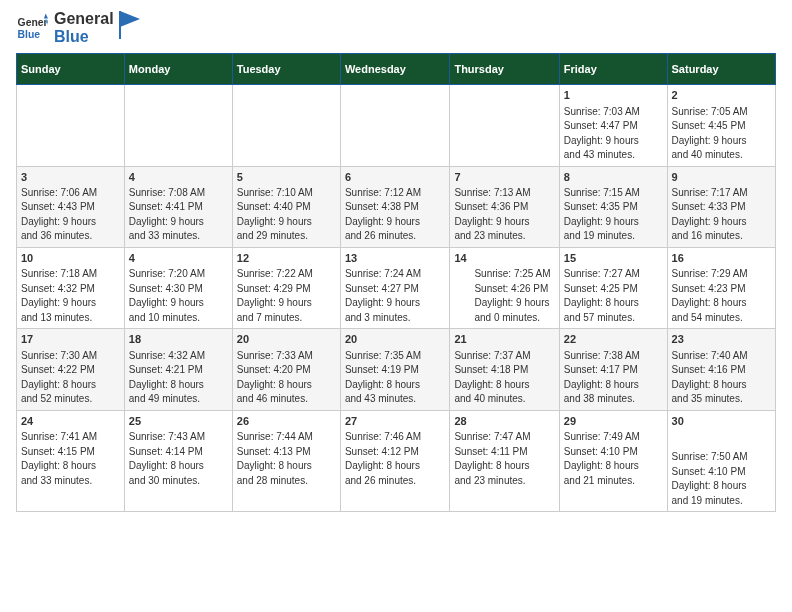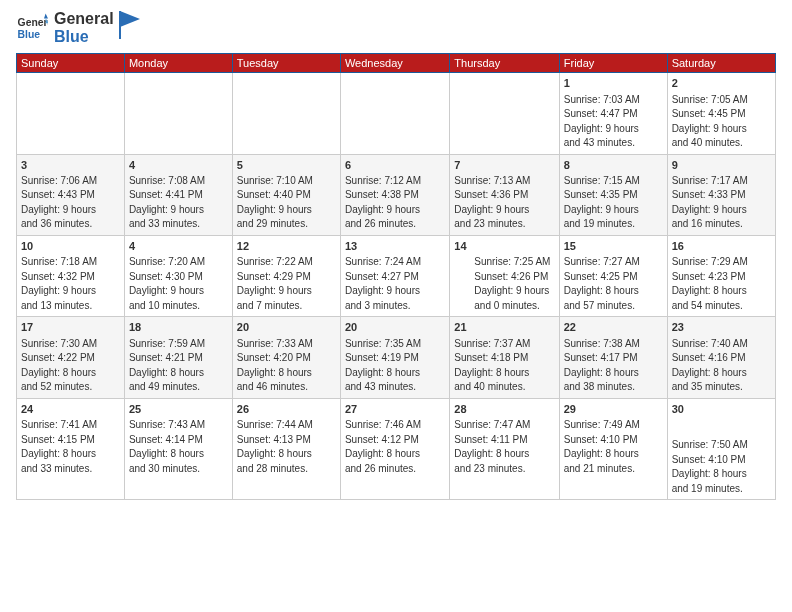--- a/index.html
+++ b/index.html
@@ -43,26 +43,26 @@
     .subtitle {
       font-size: 14px;
       color: #555;
     }
     .calendar {
       width: 100%;
       border-collapse: collapse;
       font-size: 10px;
     }
     .calendar thead tr th {
-      background: #b91c1c;
+      background: #14532d;
       color: #fff;
-      padding: 3px 4px;
+      padding: 9px 4px;
       text-align: left;
       font-size: 11px;
-      font-weight: normal;
+      font-weight: bold;
       border: 1px solid #1a5a9a;
     }
     .calendar tbody tr td {
       border: 1px solid #ccc;
       vertical-align: top;
       padding: 3px 4px;
       width: 113px;
       min-height: 80px;
       background: #fff;
       color: #333;
@@ -255,21 +255,21 @@
         <tr class="row-even">
           <td>
             <span class="day-number">17</span>
             <div class="day-info" style="white-space: pre-line;">Sunrise: 7:30 AM
 Sunset: 4:22 PM
 Daylight: 8 hours
 and 52 minutes.</div>
           </td>
           <td>
             <span class="day-number">18</span>
-            <div class="day-info" style="white-space: pre-line;">Sunrise: 7:59 AM
+            <div class="day-info" style="white-space: pre-line;">Sunrise: 4:32 AM
 Sunset: 4:21 PM
 Daylight: 8 hours
 and 49 minutes.</div>
           </td>
           <td>
             <span class="day-number">20</span>
             <div class="day-info" style="white-space: pre-line;">Sunrise: 7:33 AM
 Sunset: 4:20 PM
 Daylight: 8 hours
 and 46 minutes.</div>

